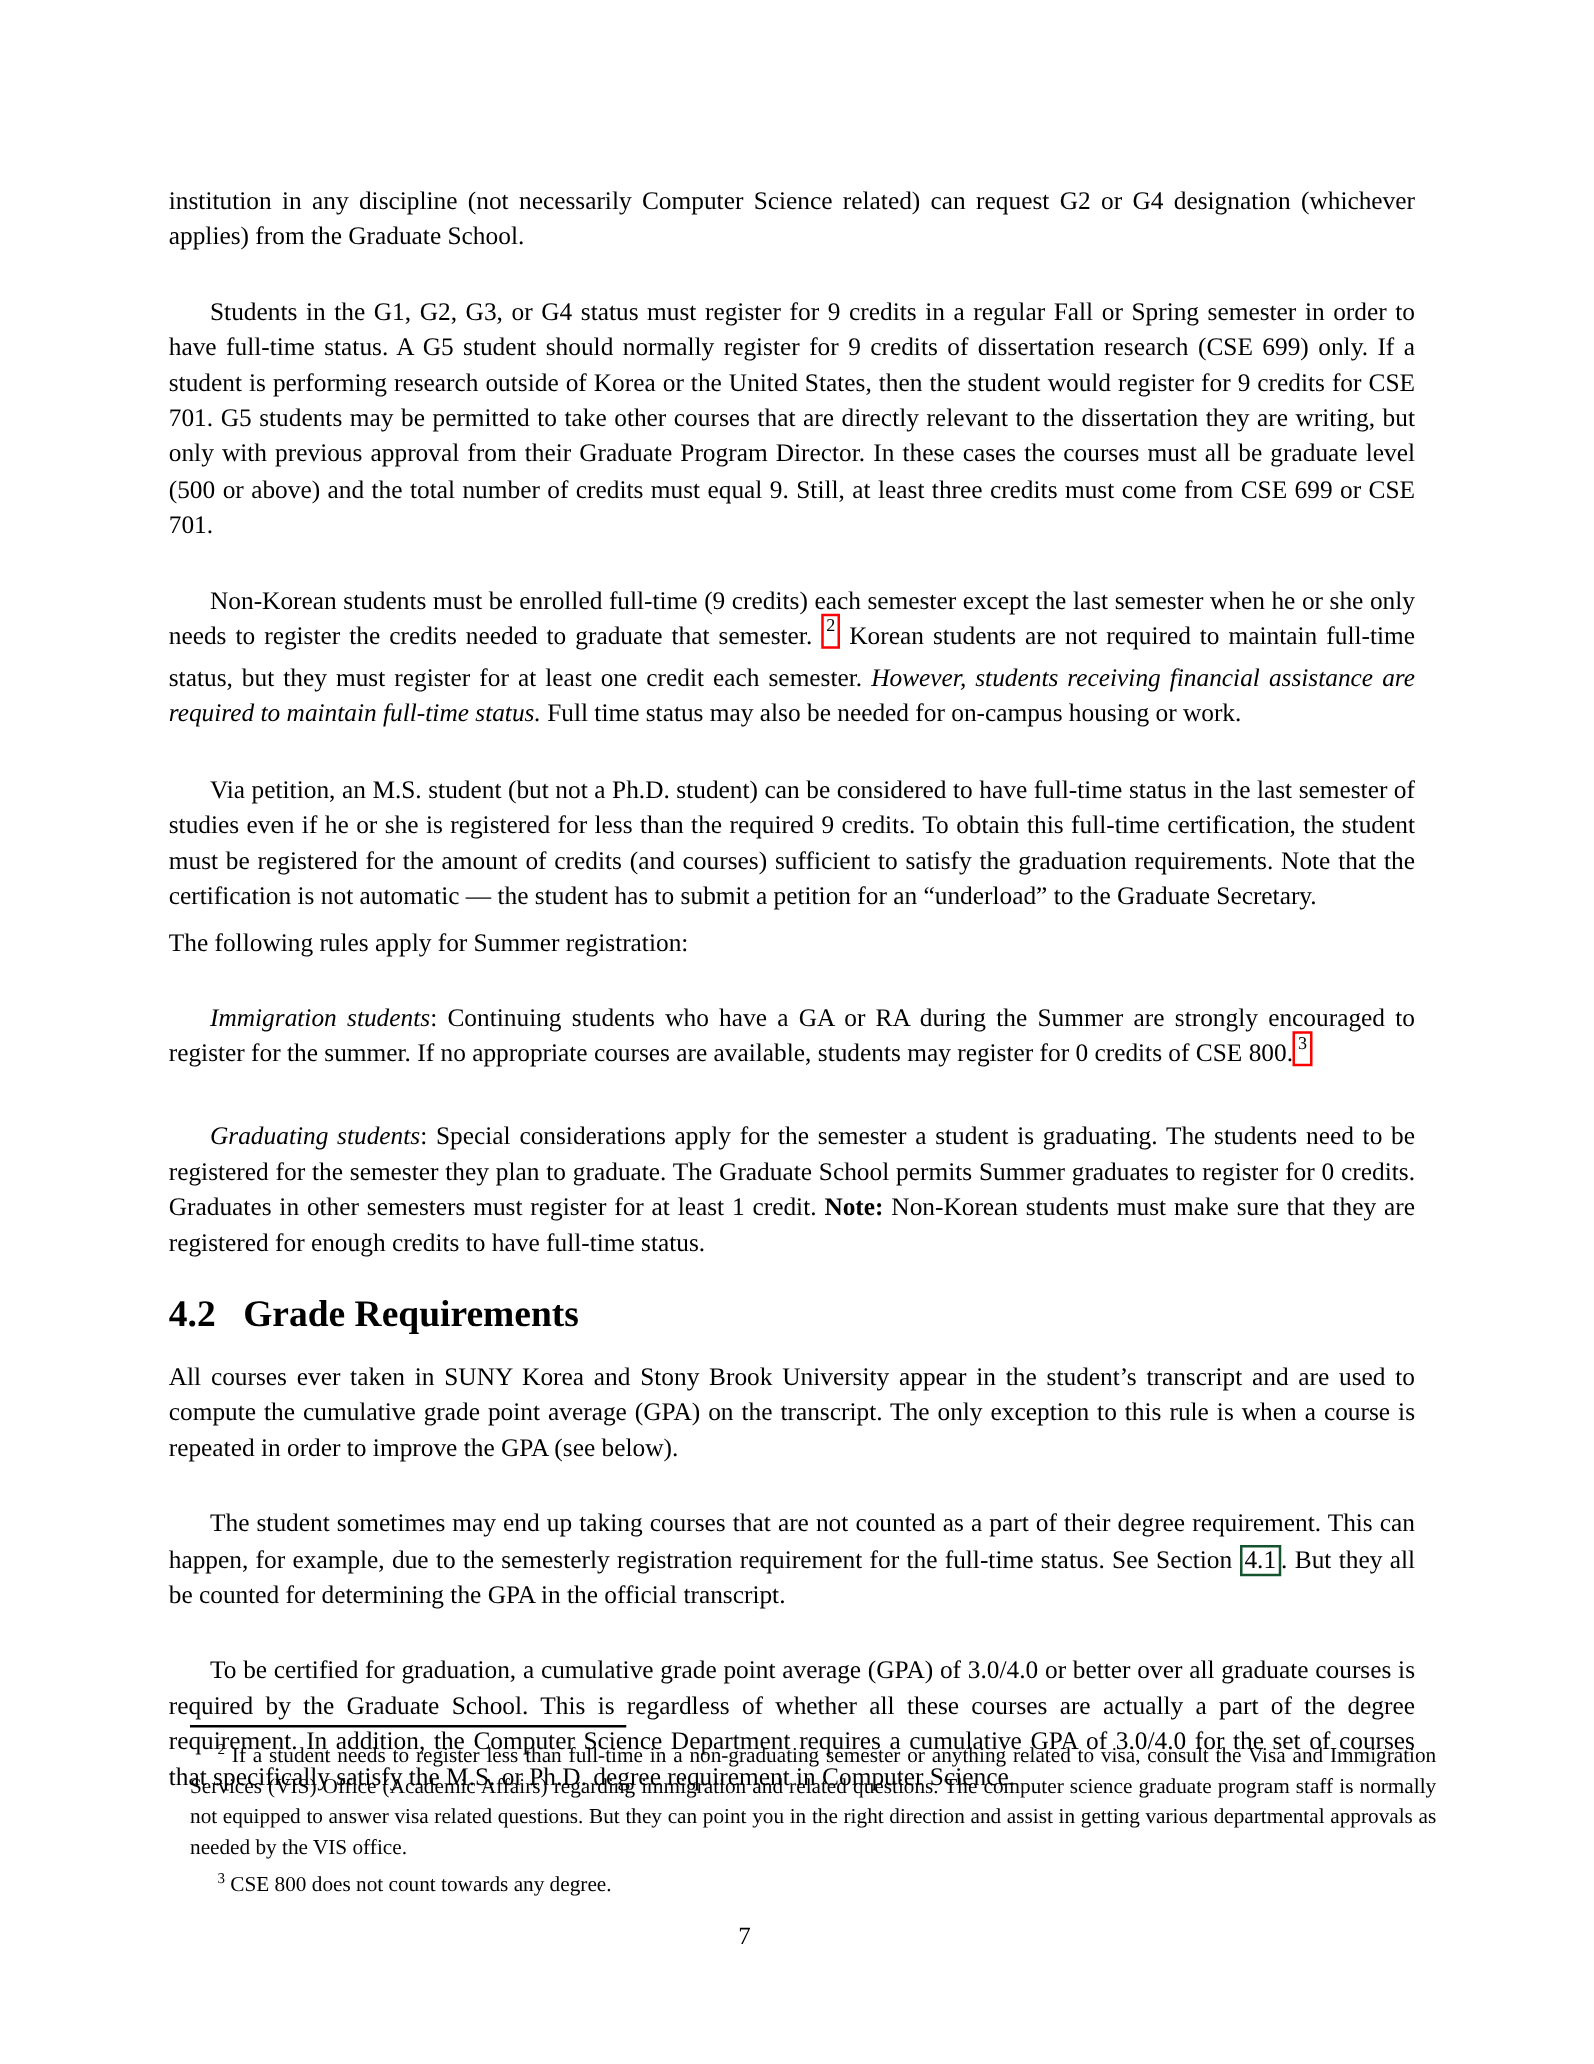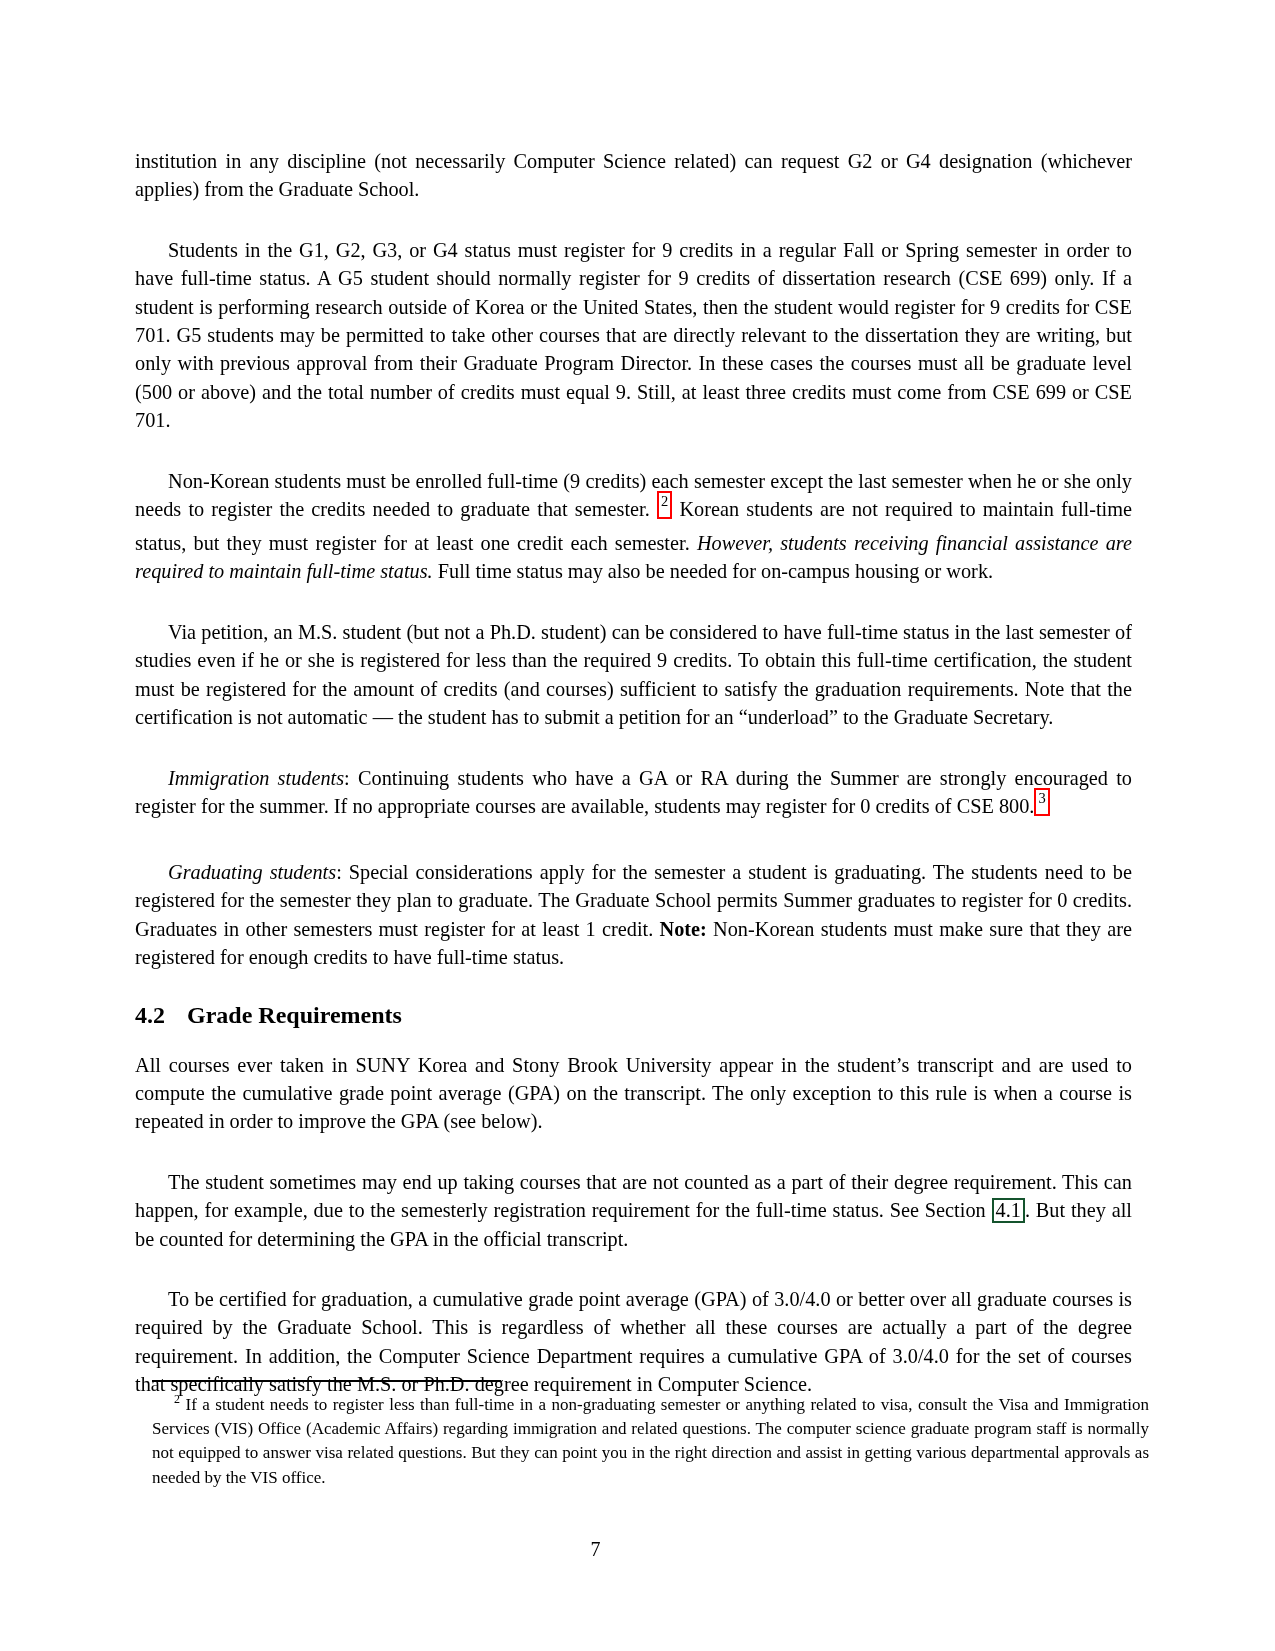--- a/index.html
+++ b/index.html
@@ -17,21 +17,21 @@
     font-size:20.3px; line-height:28.4px;
     text-align:justify;
   }
   .textblock p { margin:0; }
   p.indent { text-indent:33px;margin-top:32px; }
   p.vspace { margin-top:9px; }
   .rm { font-style:normal; }
   .it { font-style:italic; }
   .bf { font-weight:bold; }
   h2.section {
-    font-size:24px; font-weight:bold;
+    font-size:30px; font-weight:bold;
     line-height:34px;
     margin:26px 0 19px 0;
     text-align:left; text-indent:0;
   }
   .sec-num { margin-right:22px; }
   .supref {
     display:inline-block;
     border:2px solid #ff0000;
     font-size:14.5px; line-height:14px;
     padding:1px 2px 9px 2px;
@@ -69,37 +69,39 @@
 <body>
 
 <div class="page">
 
   <div class="textblock">
     <div>
         <p class="noindent"><span class="rm">institution in any discipline (not necessarily Computer Science related) can request G2 or G4 designation (whichever applies) from the Graduate School.</span></p>
         <p class="indent"><span class="rm">Students in the G1, G2, G3, or G4 status must register for 9 credits in a regular Fall or Spring semester in order to have full-time status. A G5 student should normally register for 9 credits of dissertation research (CSE 699) only. If a student is performing research outside of Korea or the United States, then the student would register for 9 credits for CSE 701. G5 students may be permitted to take other courses that are directly relevant to the dissertation they are writing, but only with previous approval from their Graduate Program Director. In these cases the courses must all be graduate level (500 or above) and the total number of credits must equal 9. Still, at least three credits must come from CSE 699 or CSE 701.</span></p>
         <p class="indent"><span class="rm">Non-Korean students must be enrolled full-time (9 credits) each semester except the last semester when he or she only needs to register the credits needed to graduate that semester. </span><span class="supref">2</span><span class="rm"> Korean students are not required to maintain full-time status, but they must register for at least one credit each semester. </span><span class="it">However, students receiving financial assistance are required to maintain full-time status.</span><span class="rm"> Full time status may also be needed for on-campus housing or work.</span></p>
         <p class="indent"><span class="rm">Via petition, an M.S. student (but not a Ph.D. student) can be considered to have full-time status in the last semester of studies even if he or she is registered for less than the required 9 credits. To obtain this full-time certification, the student must be registered for the amount of credits (and courses) sufficient to satisfy the graduation requirements. Note that the certification is not automatic — the student has to submit a petition for an “underload” to the Graduate Secretary.</span></p>
+        <p class="noindent vspace"><span class="rm">The following rules apply for Summer registration:</span></p>
         <p class="indent"><span class="it">Immigration students</span><span class="rm">: Continuing students who have a GA or RA during the Summer are strongly encouraged to register for the summer. If no appropriate courses are available, students may register for 0 credits of CSE 800.</span><span class="supref">3</span></p>
         <p class="indent"><span class="it">Graduating students</span><span class="rm">: Special considerations apply for the semester a student is graduating. The students need to be registered for the semester they plan to graduate. The Graduate School permits Summer graduates to register for 0 credits. Graduates in other semesters must register for at least 1 credit. </span><span class="bf">Note:</span><span class="rm"> Non-Korean students must make sure that they are registered for enough credits to have full-time status.</span></p>
       </div>
 
     <h2 class="section">
       <span class="sec-num">4.2</span><span>Grade Requirements</span>
     </h2>
 
     <div>
         <p class="noindent"><span class="rm">All courses ever taken in SUNY Korea and Stony Brook University appear in the student’s transcript and are used to compute the cumulative grade point average (GPA) on the transcript. The only exception to this rule is when a course is repeated in order to improve the GPA (see below).</span></p>
         <p class="indent"><span class="rm">The student sometimes may end up taking courses that are not counted as a part of their degree requirement. This can happen, for example, due to the semesterly registration requirement for the full-time status. See Section </span><span class="refbox">4.1</span><span class="rm">. But they all be counted for determining the GPA in the official transcript.</span></p>
         <p class="indent"><span class="rm">To be certified for graduation, a cumulative grade point average (GPA) of 3.0/4.0 or better over all graduate courses is required by the Graduate School. This is regardless of whether all these courses are actually a part of the degree requirement. In addition, the Computer Science Department requires a cumulative GPA of 3.0/4.0 for the set of courses that specifically satisfy the M.S. or Ph.D. degree requirement in Computer Science.</span></p>
       </div>
   </div>
 
   <div class="footnote-area">
     <hr class="fnrule">
     <div>
         <div class="footnote"><sup class="fnmark">2</sup> If a student needs to register less than full-time in a non-graduating semester or anything related to visa, consult the Visa and Immigration Services (VIS) Office (Academic Affairs) regarding immigration and related questions. The computer science graduate program staff is normally not equipped to answer visa related questions. But they can point you in the right direction and assist in getting various departmental approvals as needed by the VIS office.</div>
+        <div class="footnote"><sup class="fnmark">3</sup> CSE 800 does not count towards any degree.</div>
       </div>
   </div>
 
   <div class="pageno">7</div>
 
 </div>
 
 </body></html>

